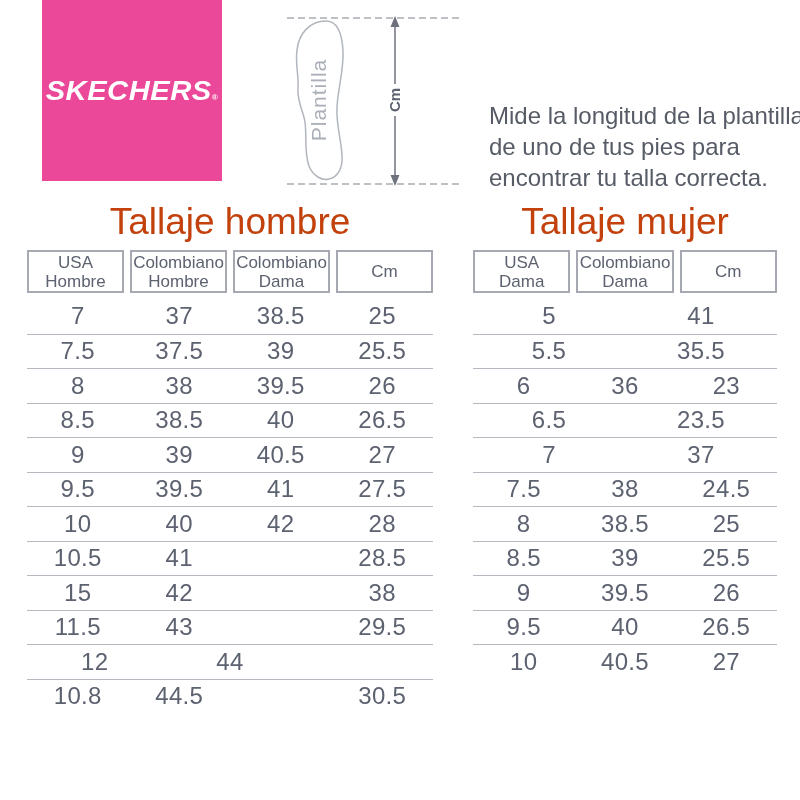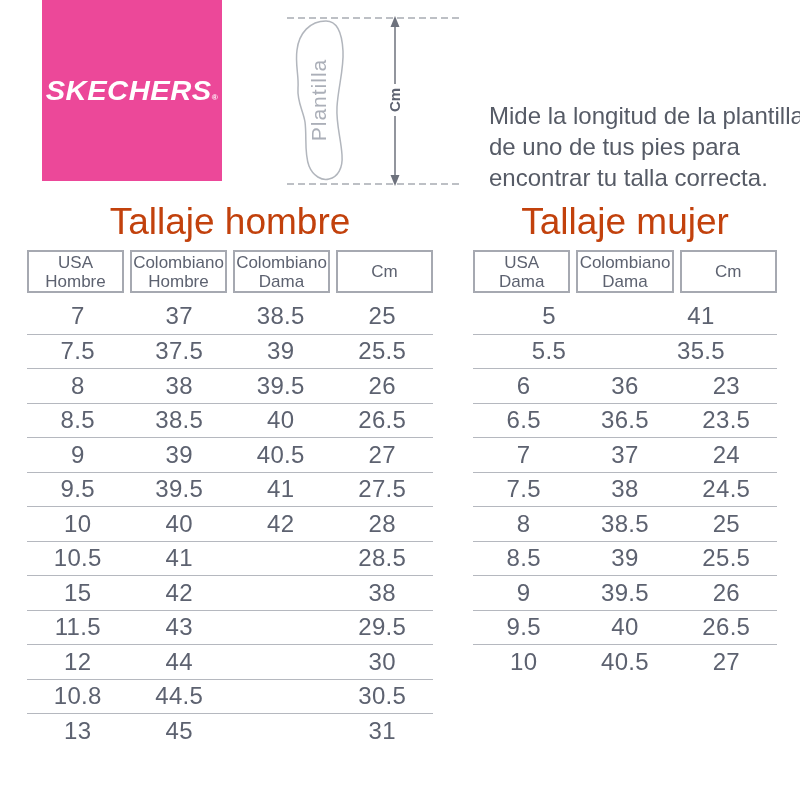--- a/index.html
+++ b/index.html
@@ -139,33 +139,26 @@
       <div class="trow">
         <div class="tcell">11.5</div>
         <div class="tcell">43</div>
         <div class="tcell"></div>
         <div class="tcell">29.5</div>
       </div>
       <div class="trow">
         <div class="tcell">12</div>
         <div class="tcell">44</div>
         <div class="tcell"></div>
-        <div class="tcell">30</div>
       </div>
       <div class="trow">
         <div class="tcell">10.8</div>
         <div class="tcell">44.5</div>
         <div class="tcell"></div>
         <div class="tcell">30.5</div>
-      </div>
-      <div class="trow">
-        <div class="tcell">13</div>
-        <div class="tcell">45</div>
-        <div class="tcell"></div>
-        <div class="tcell">31</div>
       </div>
     </div>
 </div>
 
 <div id="women-table" class="size-table">
   <div class="table-title">Tallaje mujer</div>
   <div class="header-row">
       <div class="hcell">USA<br>Dama</div>
       <div class="hcell">Colombiano<br>Dama</div>
       <div class="hcell">Cm</div>
@@ -179,27 +172,25 @@
         <div class="tcell">5.5</div>
         <div class="tcell">35.5</div>
       </div>
       <div class="trow">
         <div class="tcell">6</div>
         <div class="tcell">36</div>
         <div class="tcell">23</div>
       </div>
       <div class="trow">
         <div class="tcell">6.5</div>
-        <div class="tcell">36.5</div>
         <div class="tcell">23.5</div>
       </div>
       <div class="trow">
         <div class="tcell">7</div>
         <div class="tcell">37</div>
-        <div class="tcell">24</div>
       </div>
       <div class="trow">
         <div class="tcell">7.5</div>
         <div class="tcell">38</div>
         <div class="tcell">24.5</div>
       </div>
       <div class="trow">
         <div class="tcell">8</div>
         <div class="tcell">38.5</div>
         <div class="tcell">25</div>

